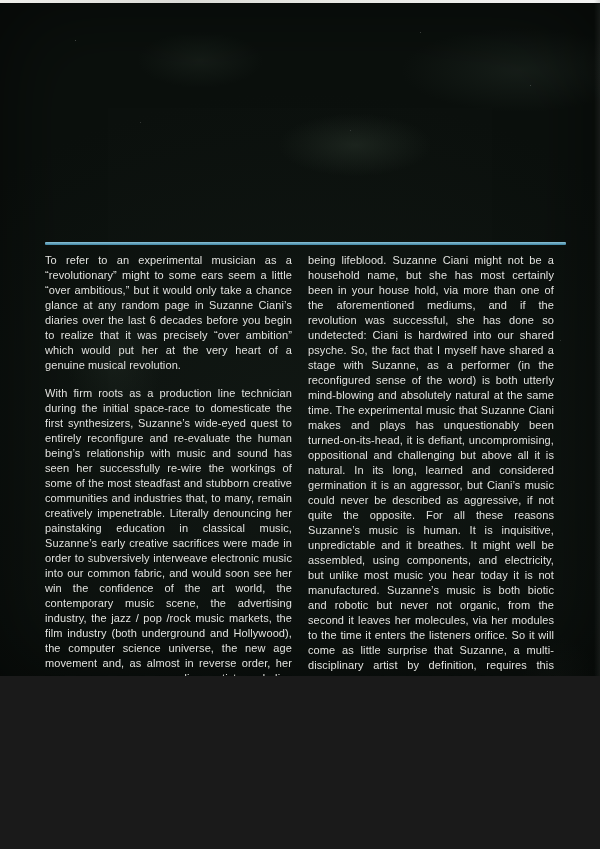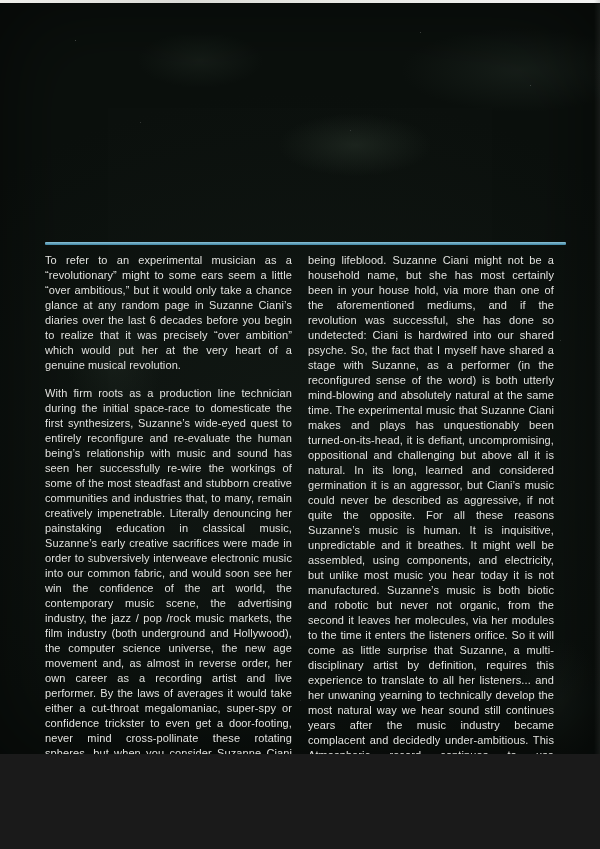--- a/index.html
+++ b/index.html
@@ -4,21 +4,21 @@
 <style>
   html, body {
     margin: 0;
     padding: 0;
     background: #1a1a1a;
     font-family: "Liberation Sans", sans-serif;
   }
   .page {
     position: relative;
     width: 600px;
-    height: 754px;
+    height: 676px;
     overflow: hidden;
     background-color: var(--bg, #0b100d);
     background-image:
       radial-gradient(110px 45px at 355px 145px, rgba(46,58,48,.45), transparent 70%),
       radial-gradient(70px 120px at 115px 350px, rgba(42,54,45,.32), transparent 70%),
       radial-gradient(170px 60px at 520px 70px, rgba(40,52,44,.38), transparent 70%),
       radial-gradient(90px 40px at 200px 60px, rgba(42,54,45,.32), transparent 70%),
       radial-gradient(60px 90px at 560px 700px, rgba(36,46,40,.28), transparent 70%),
       radial-gradient(700px 520px at 300px 430px, rgba(22,30,25,.5), rgba(11,16,13,0) 65%);
     box-shadow: inset 0 0 90px rgba(0,0,0,.55);

